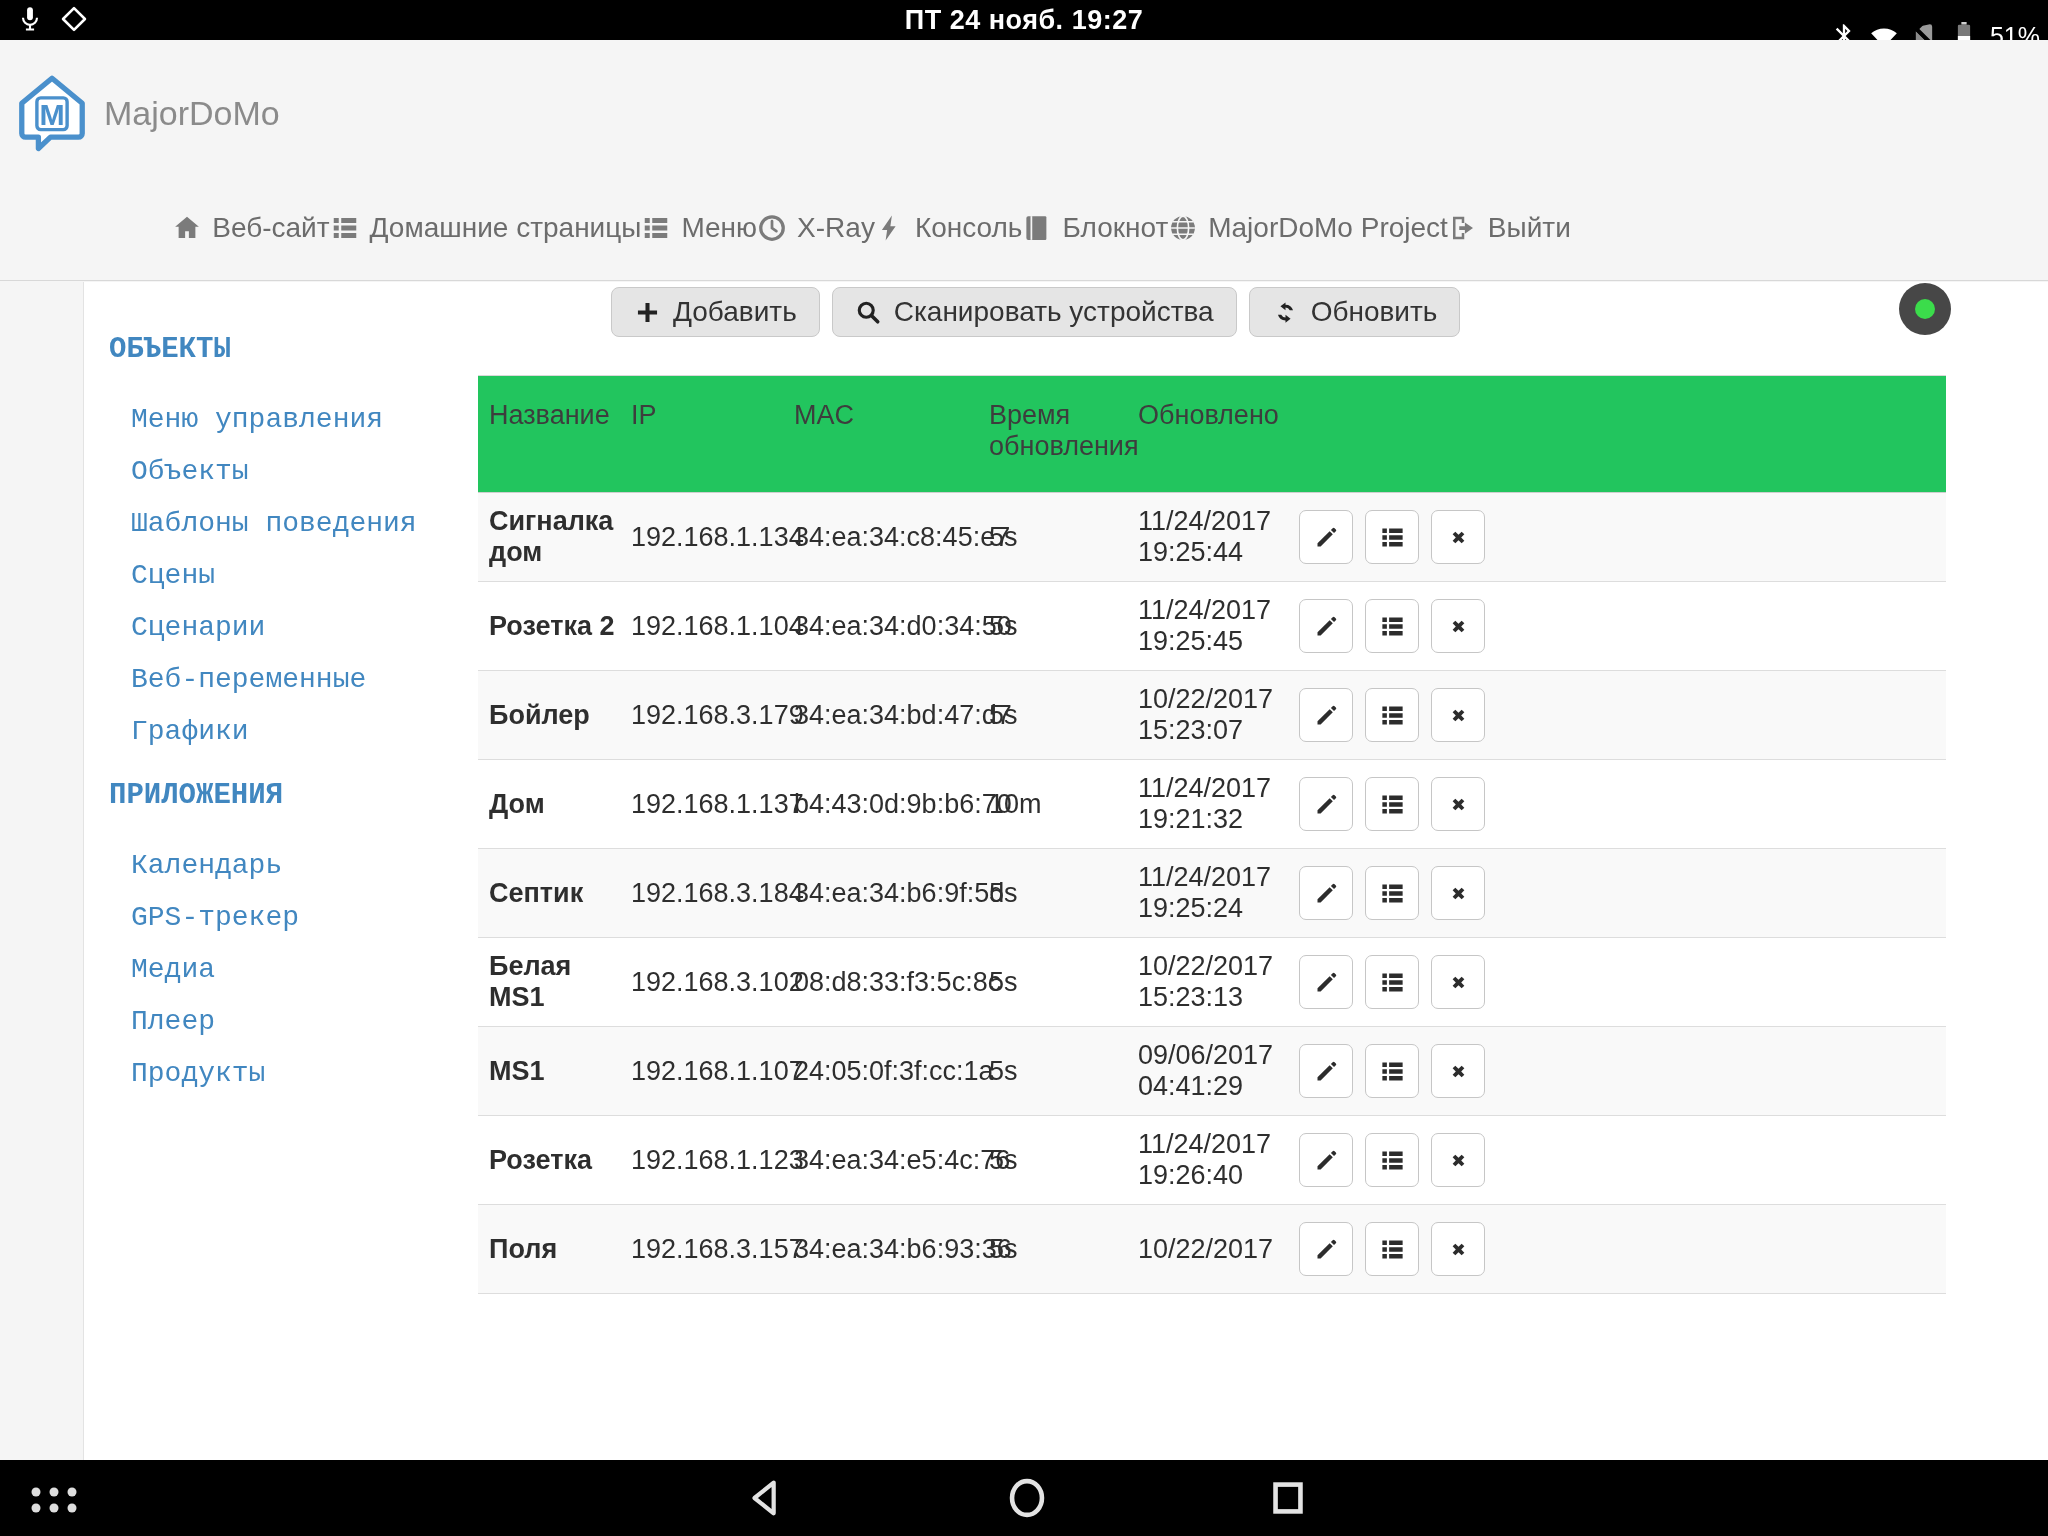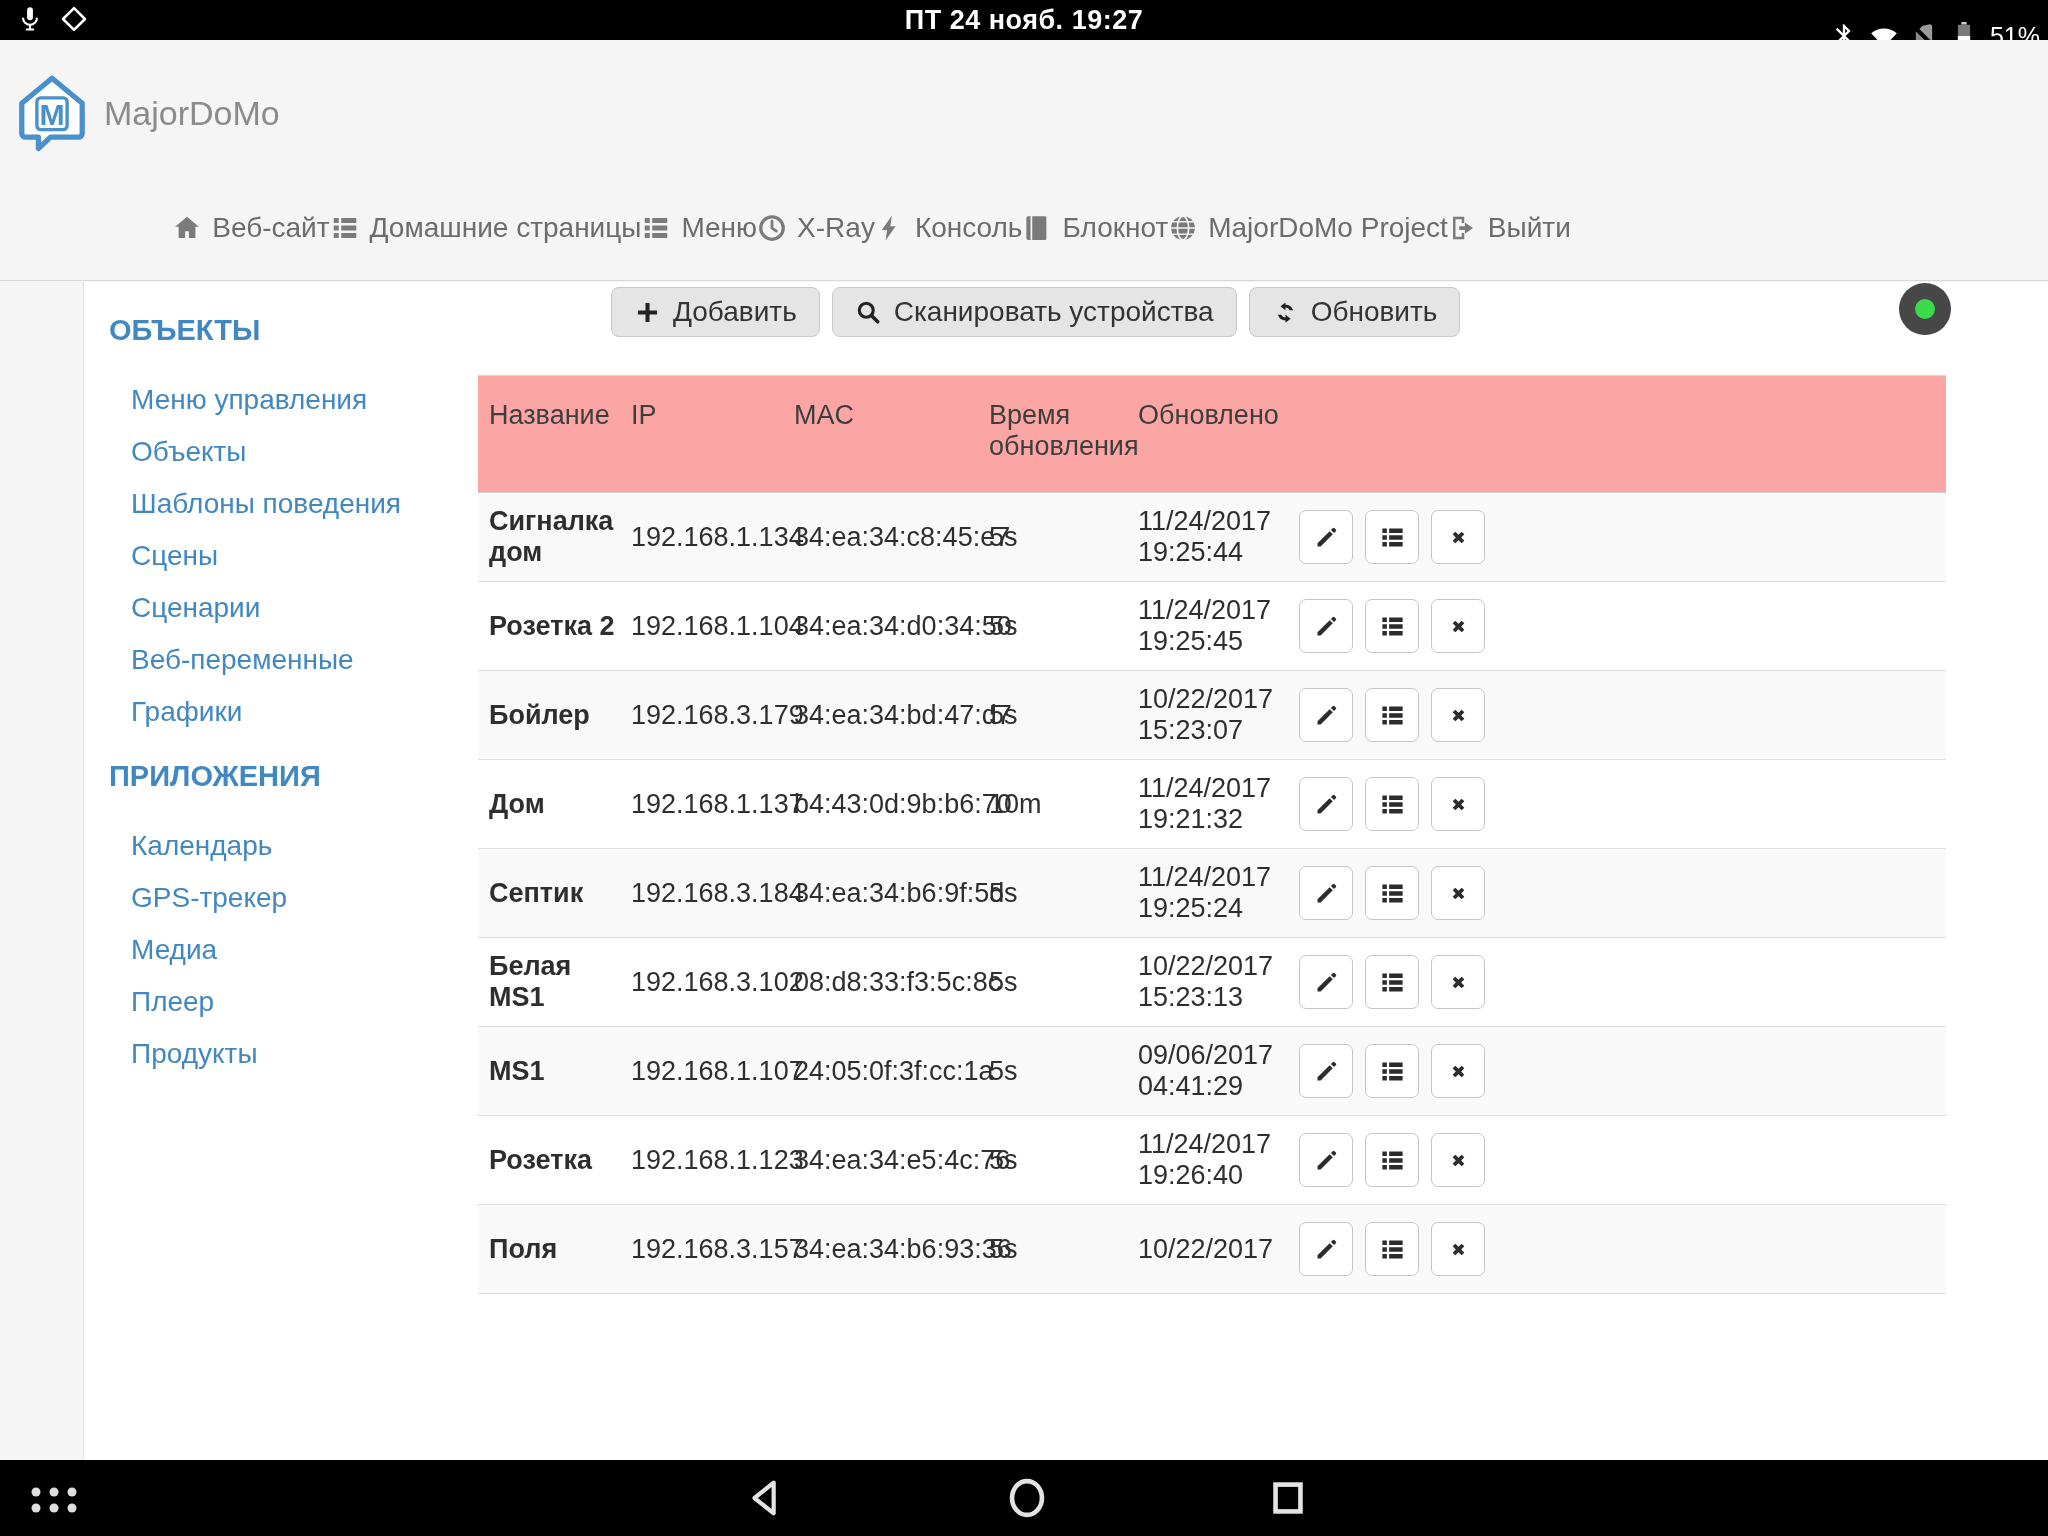--- a/index.html
+++ b/index.html
@@ -22,41 +22,41 @@
   .main-nav{position:absolute;left:195px;right:500px;top:162px;height:52px;display:flex;justify-content:center;align-items:center;}
   .nav-item{display:flex;align-items:center;gap:10px;color:#6c6c6c;font-size:28px;cursor:pointer;text-decoration:none;white-space:nowrap;}
   .nav-item .icon{color:#7b7b7b;}
   .nav-item .icon svg{display:block;width:30px;height:30px;}
 
   
   .content{position:absolute;top:282px;left:0;bottom:76px;right:0;background:#f5f5f5;}
   .content-white{position:absolute;left:83px;right:0;top:0;bottom:0;background:#fff;border-left:1px solid #e3e3e3;overflow:hidden;}
 
   
-  .sidebar{position:absolute;left:0;top:0;bottom:15px;width:380px;background:#fff;padding-top:30px;box-sizing:border-box;overflow:hidden;}
+  .sidebar{position:absolute;left:0;top:0;bottom:15px;width:380px;background:#fff;padding-top:50px;box-sizing:border-box;overflow:hidden;font-family:Liberation Mono, monospace;}
   .side-section ul{margin:0;padding:0;list-style:none;}
   .side-heading{font-size:29px;font-weight:bold;color:#4187c0;line-height:36px;margin:20px 0 26px;padding-left:25px;}
   .side-section:first-child .side-heading{margin-top:0;}
   .side-item{font-size:28px;line-height:52px;color:#4187c0;padding-left:47px;cursor:pointer;white-space:nowrap;}
   .side-item.selected{background:#1388cb;color:#fff;margin-left:25px;width:275px;box-sizing:border-box;padding-left:22px;}
 
   
   .main-panel{position:absolute;left:380px;right:0;top:0;bottom:0;background:#fff;}
   .toolbar{position:absolute;left:147px;top:5px;display:flex;gap:12px;}
   .tool-btn{display:flex;align-items:center;gap:12px;height:50px;padding:0 22px;background:#e5e5e5;border:1px solid #c9c9c9;border-radius:8px;font-size:28px;color:#333;font-family:inherit;cursor:pointer;}
   .tool-btn .icon{color:#222;}
   .tool-btn .icon svg{display:block;width:27px;height:27px;}
   .status-dot{position:absolute;left:1435px;top:1px;width:52px;height:52px;border-radius:50%;background:#474747;display:flex;align-items:center;justify-content:center;}
   .status-dot .inner{width:20px;height:20px;border-radius:50%;}
 
   
   .device-table{position:absolute;left:14px;top:93px;width:1468px;border-collapse:collapse;table-layout:fixed;}
   .device-table th,.device-table td{text-align:left;padding:0;font-size:27px;color:#2e2e2e;vertical-align:middle;}
   .device-table th{font-weight:normal;color:#3d3d3d;vertical-align:top;padding-top:24px;line-height:31px;}
-  .device-table thead tr{background:#fca5a5;height:117px;border-top:1px solid #d9d9d9;border-bottom:1px solid #cfcfcf;}
+  .device-table thead tr{background:#22c55e;height:117px;border-top:1px solid #d9d9d9;border-bottom:1px solid #cfcfcf;}
   .device-table tbody tr{height:89px;border-bottom:1px solid #ddd;}
   .device-table tbody tr:nth-child(odd){background:#f9f9f9;}
   .device-table th:first-child,.device-table td:first-child{padding-left:11px;}
   td.cell-name{font-weight:bold;line-height:31px;padding-right:10px;}
   .updated-cell div{line-height:31px;}
   .row-actions{display:flex;gap:12px;}
   .action-btn{width:54px;height:54px;background:#fff;border:1px solid #c6c6c6;border-radius:7px;display:flex;align-items:center;justify-content:center;cursor:pointer;color:#2c2c2c;padding:0;}
   .action-btn svg{display:block;width:27px;height:27px;}
 
   

